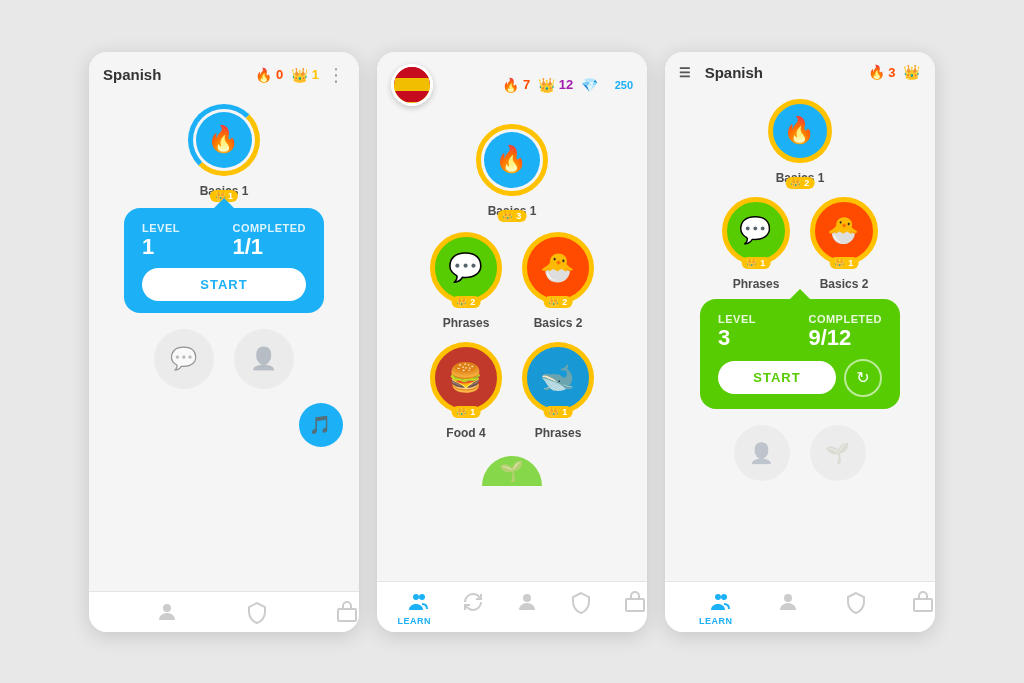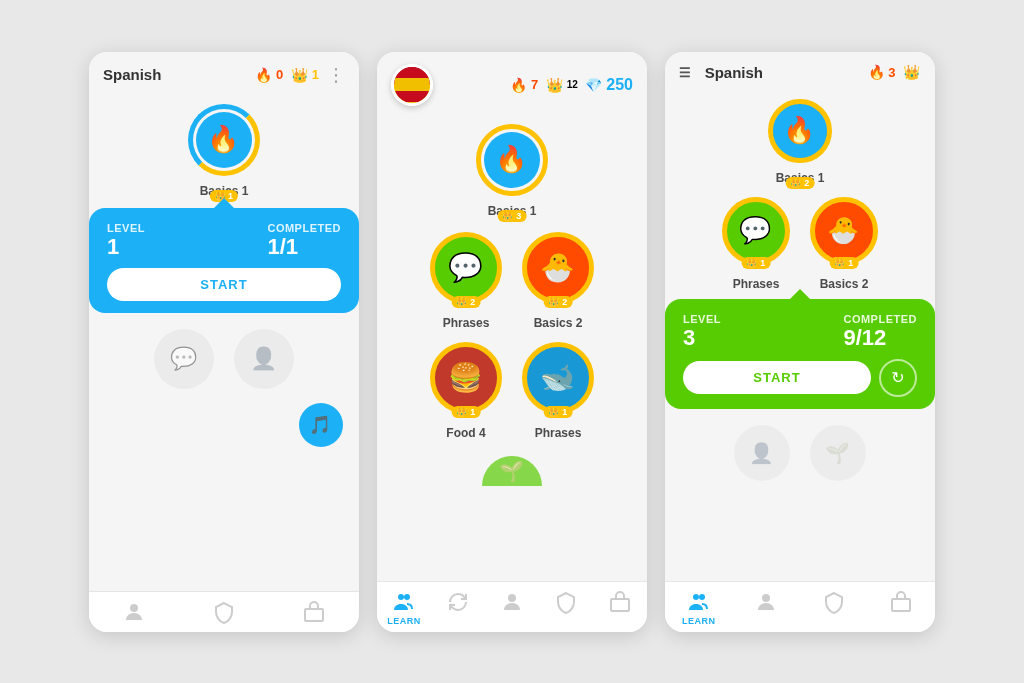--- a/index.html
+++ b/index.html
@@ -125,21 +125,21 @@
       font-size: 12px;
       font-weight: bold;
       color: #4b4b4b;
       margin-top: 8px;
       text-align: center;
     }
     
     .popup-card {
       border-radius: 16px;
       padding: 14px 18px 12px;
-      width: 270px;
+      width: 200px;
       margin: 4px 0 8px;
       position: relative;
     }
     .popup-card::before {
       content: '';
       position: absolute;
       top: -10px;
       left: 50%;
       transform: translateX(-50%);
       border: 10px solid transparent;
@@ -212,21 +212,21 @@
     .bottom-nav {
       display: flex;
       background: #fff;
       border-top: 1px solid #e5e5e5;
       padding: 8px 0 6px;
     }
     .nav-item {
       flex: 1;
       display: flex;
       flex-direction: column;
-      align-items: center;
+      align-items: flex-end;
       gap: 2px;
       cursor: pointer;
     }
     .nav-label {
       font-size: 9px;
       font-weight: bold;
       color: #ccc;
       text-transform: uppercase;
       letter-spacing: 0.5px;
     }
@@ -360,25 +360,25 @@
           <div class="flag-red2"></div>
         </div>
       </div>
       <div style="flex:1;"></div>
       <div class="header-stat">
         <span class="fire-icon">🔥</span>
         <span style="color:#ff4b00;font-weight:bold;font-size:13px;">7</span>
       </div>
       <div class="header-stat">
         <span class="crown-icon">👑</span>
-        <span style="color:#000000;font-weight:bold;font-size:10px;">12</span>
+        <span style="color:#a21caf;font-weight:bold;font-size:13px;">12</span>
       </div>
       <div class="header-stat">
         <span class="gem-icon">💎</span>
-        <span style="color:#1cb0f6;font-weight:bold;font-size:16px;">250</span>
+        <span style="color:#1cb0f6;font-weight:bold;font-size:11px;margin-left:13px;">250</span>
       </div>
     </div>
 
     <div class="scroll-content">
 
       <div class="lesson-node-wrap">
         <div class="node-ring" style="border:5px solid #ffc200;border-radius:50%;width:72px;height:72px;display:flex;align-items:center;justify-content:center;">
           <div class="node-inner node-blue">🔥</div>
         </div>
         <div class="crown-badge">👑 3</div>

